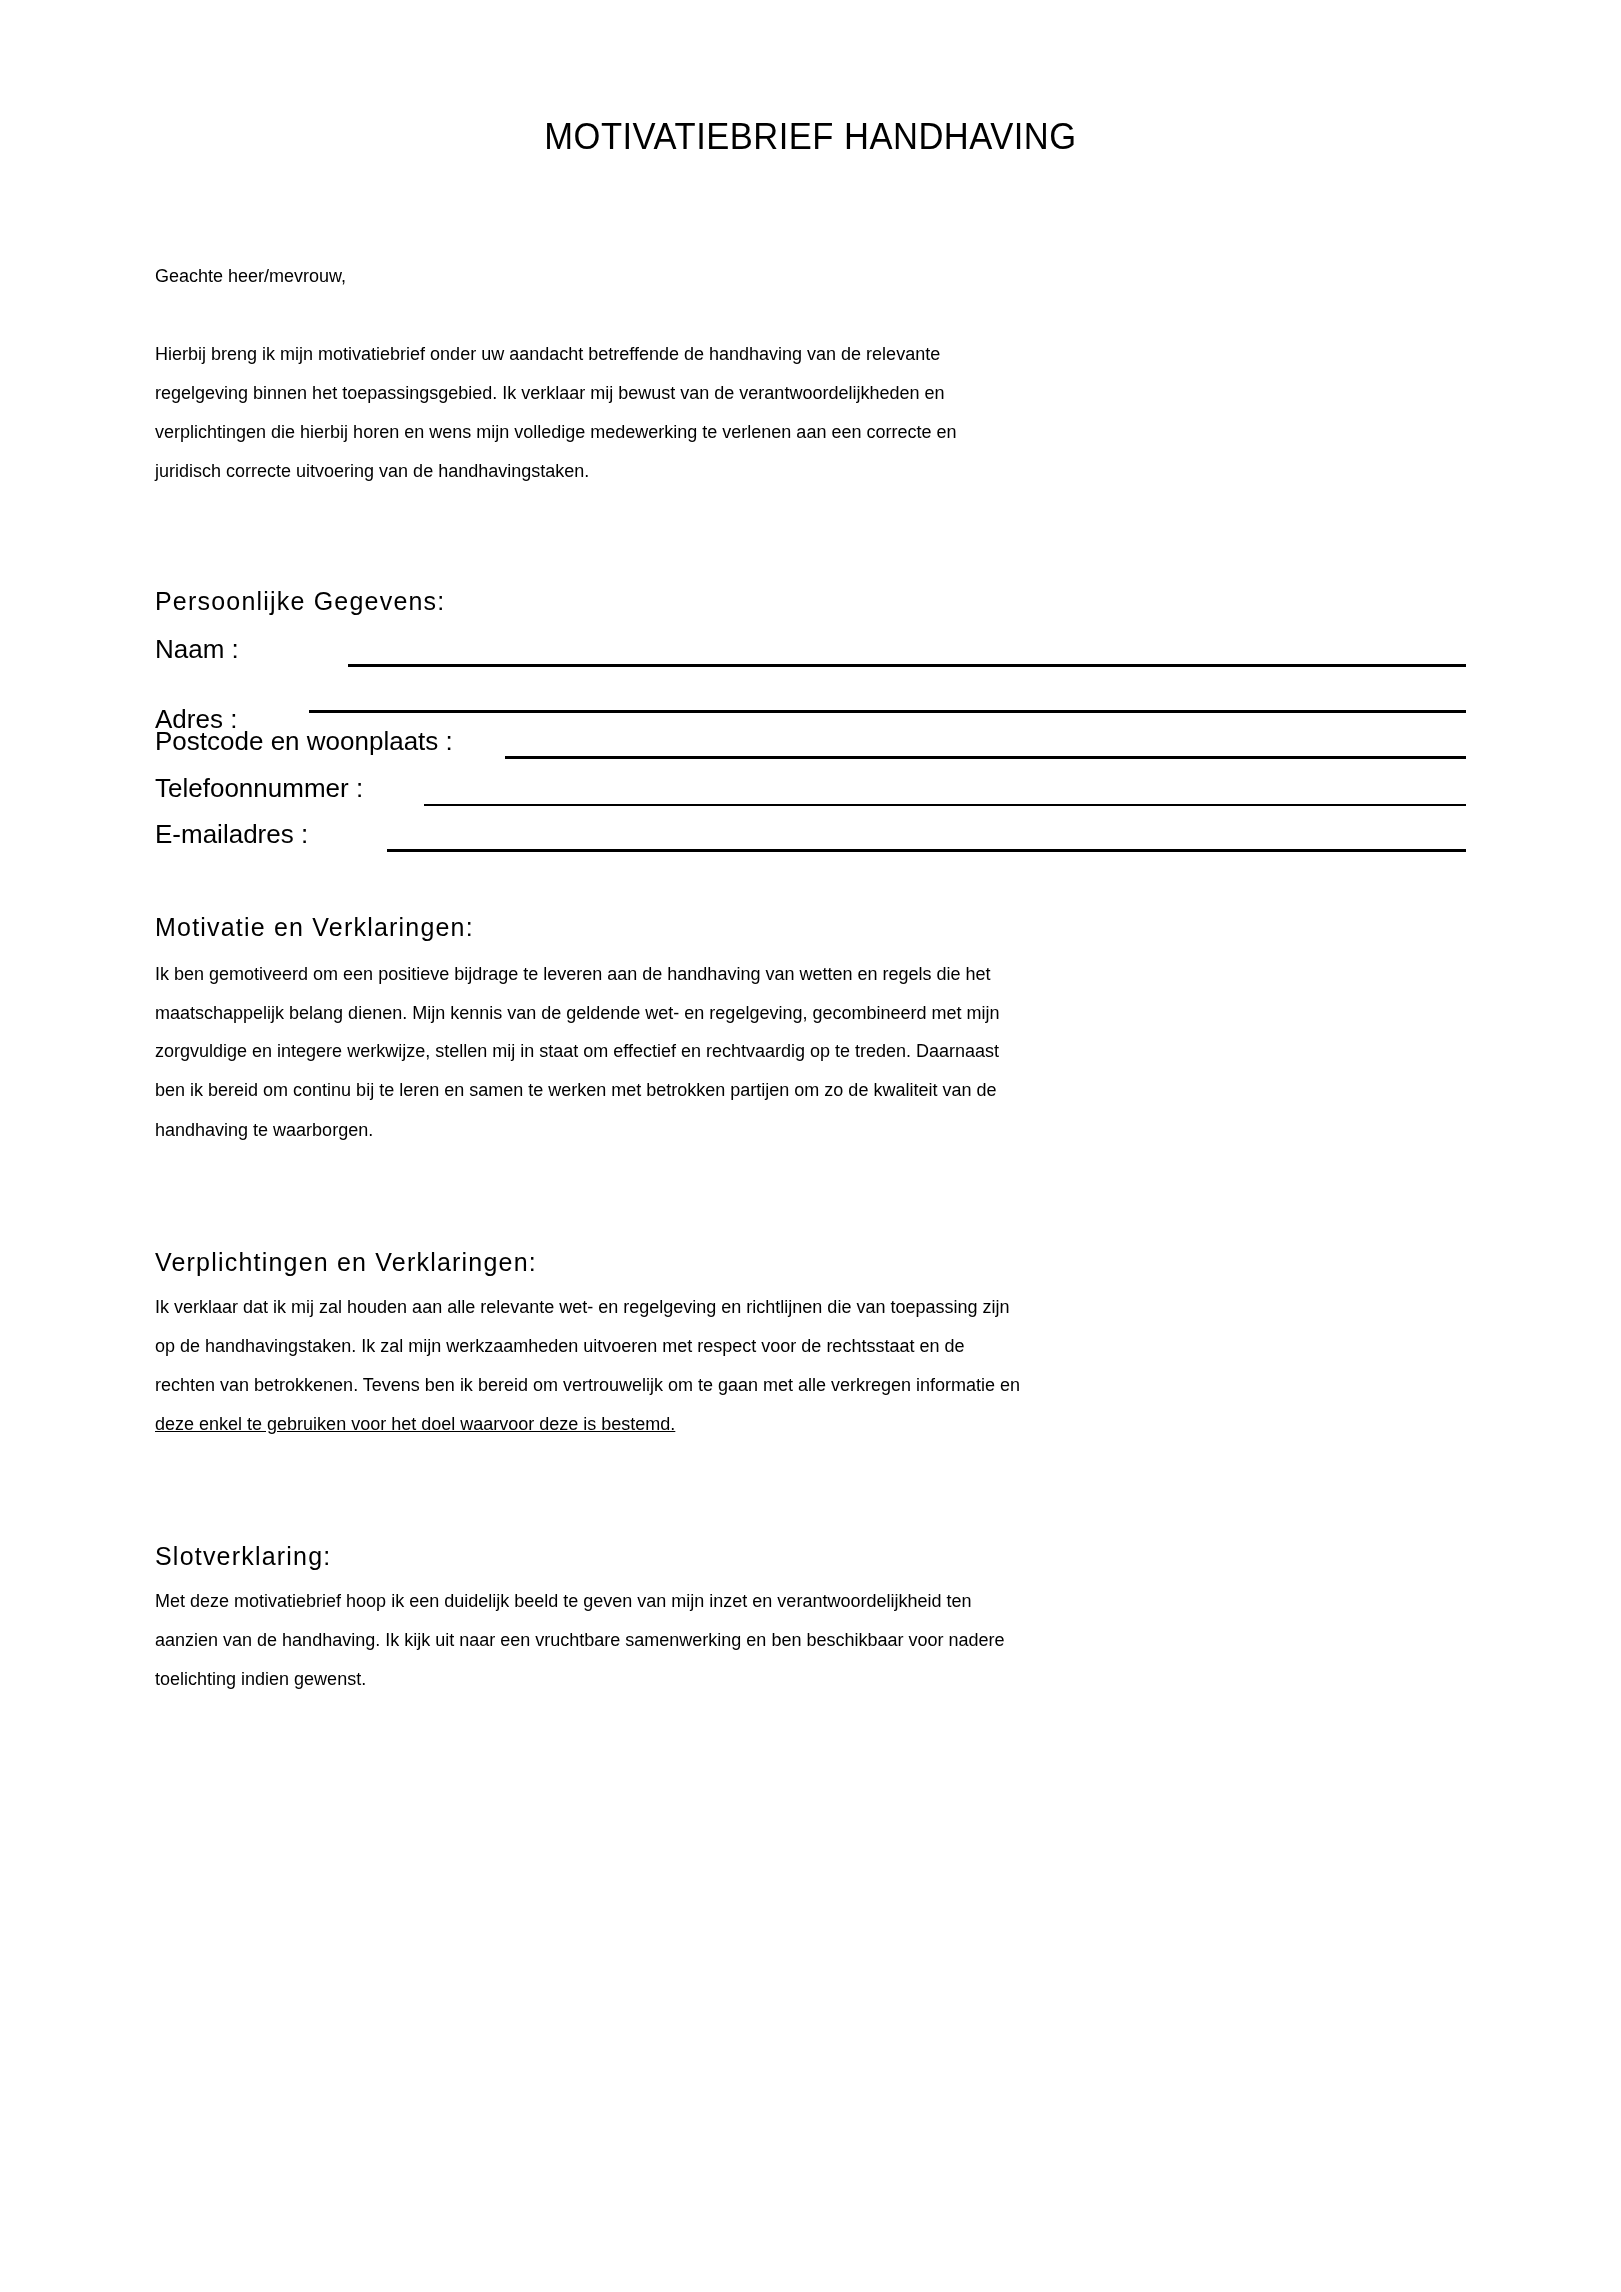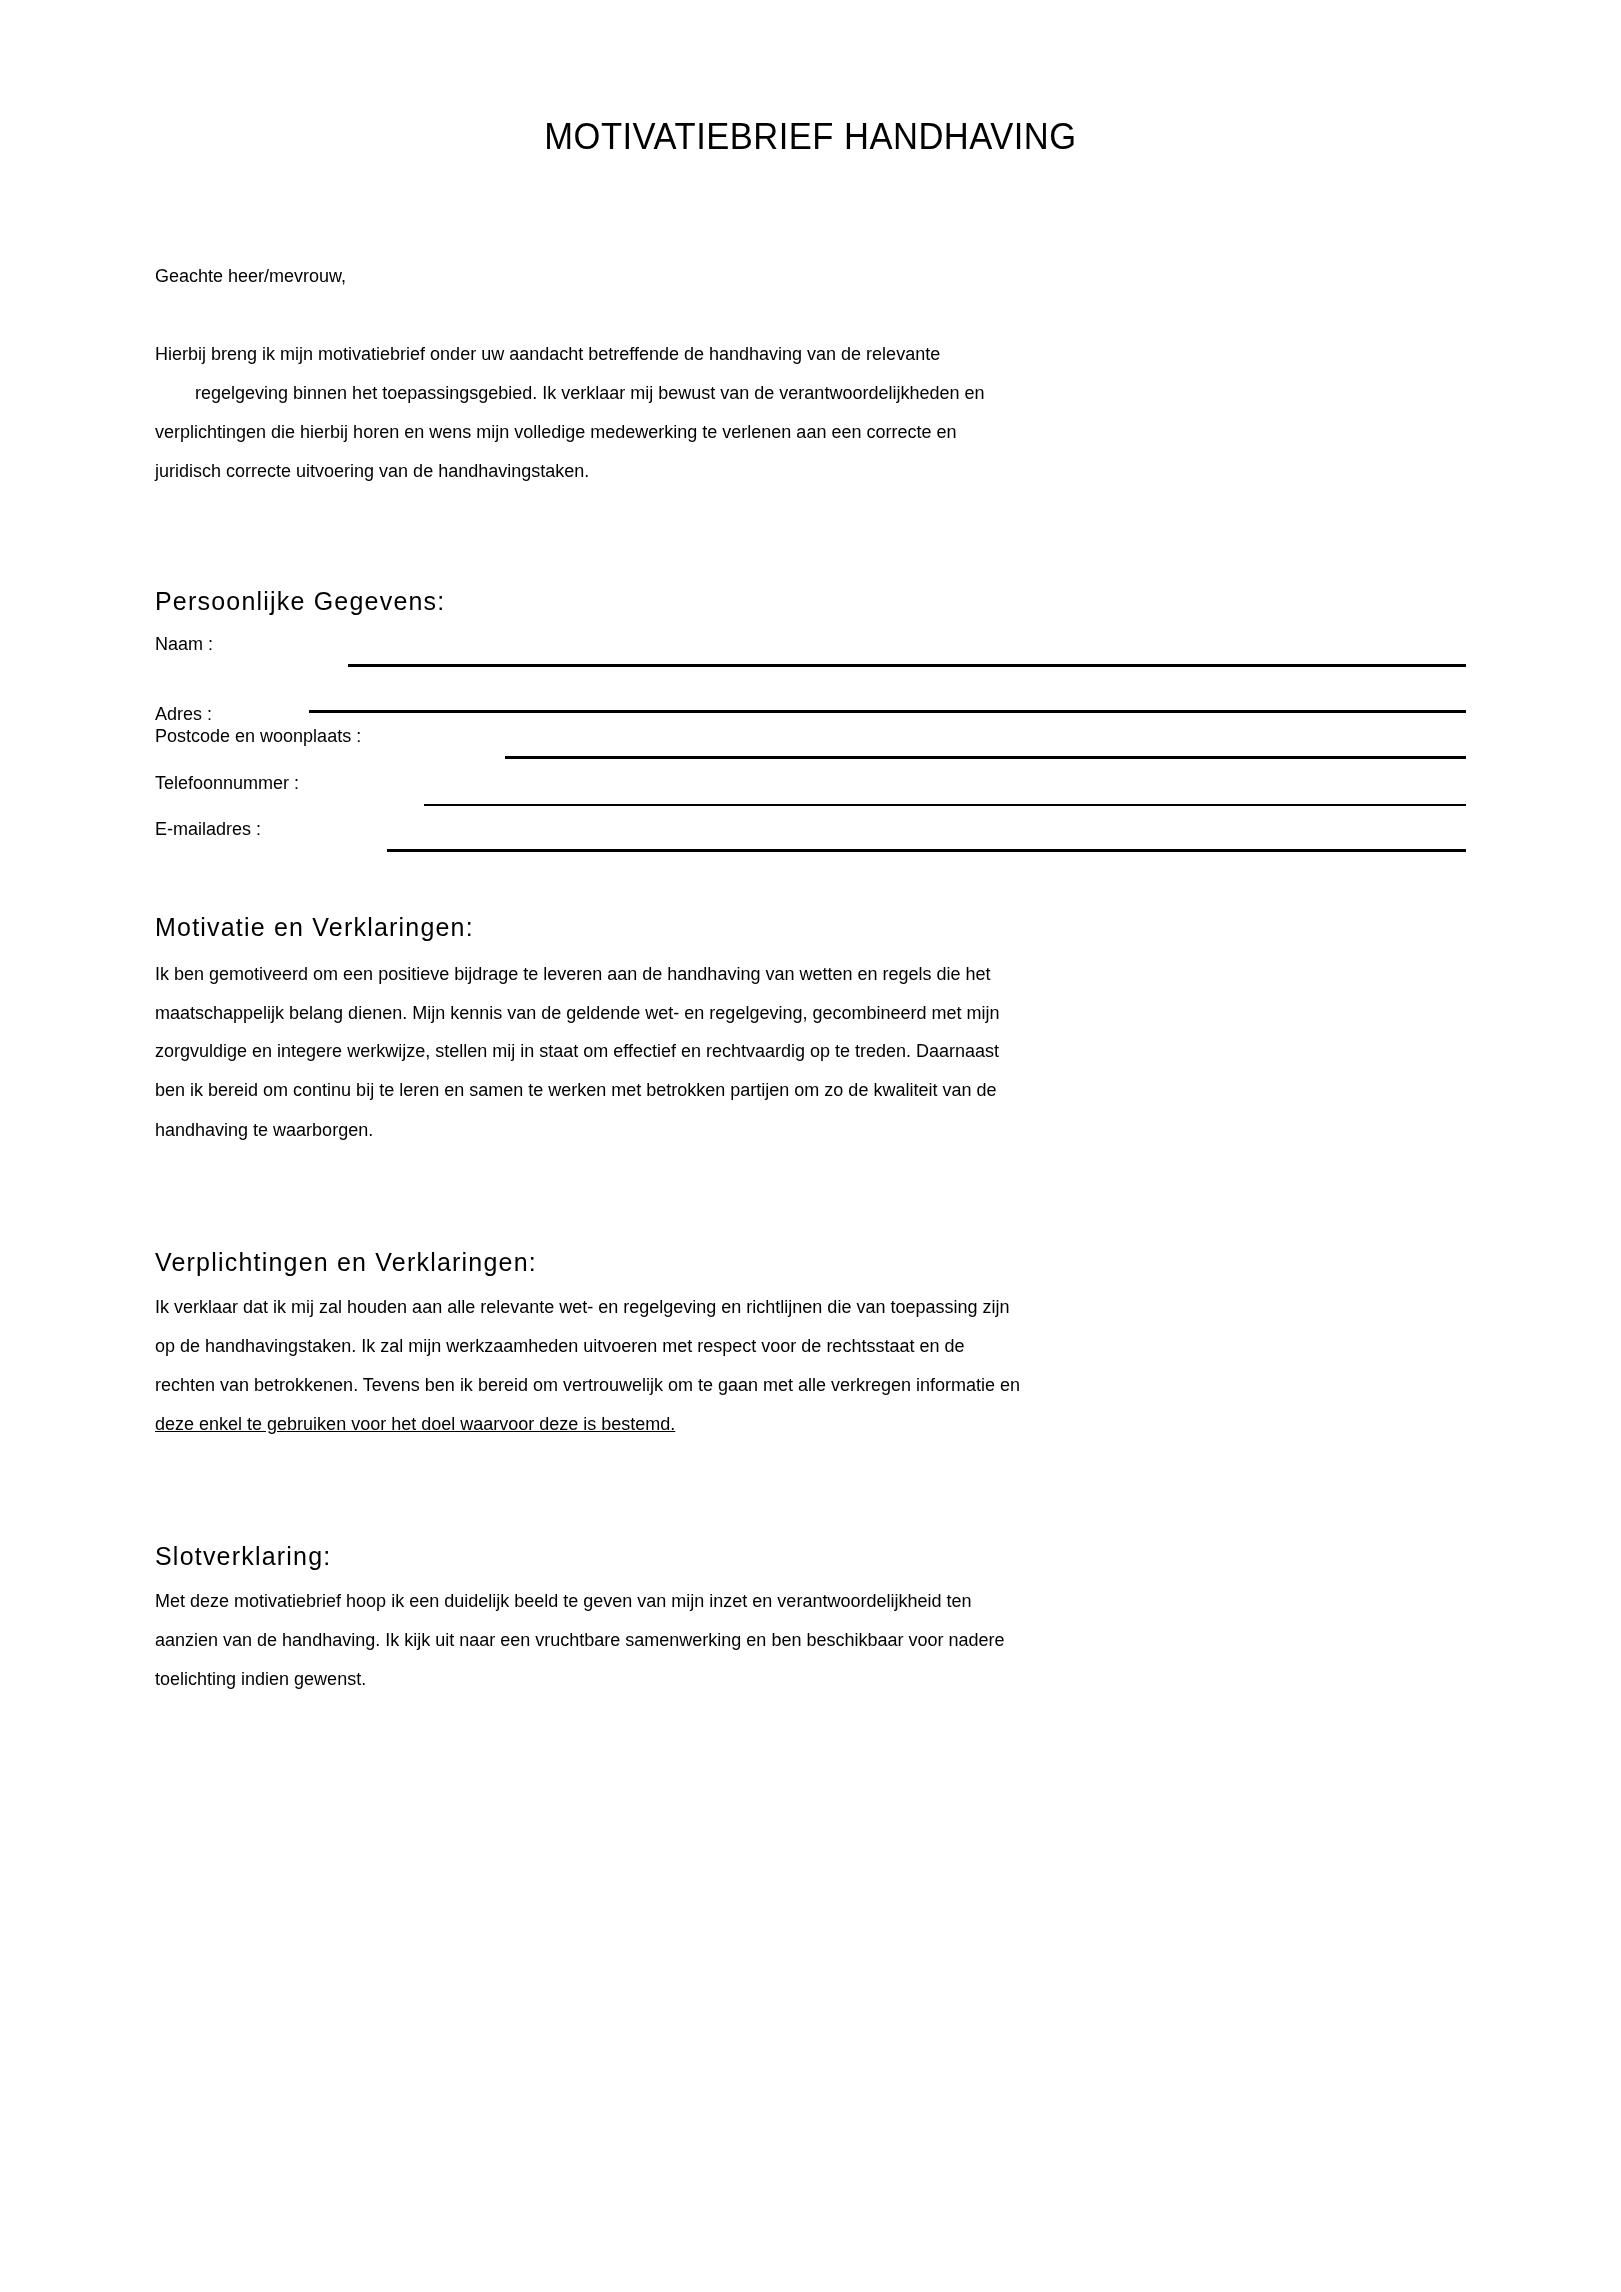--- a/index.html
+++ b/index.html
@@ -3,36 +3,36 @@
   <meta charset="utf-8">
   <style>
     html, body { margin: 0; padding: 0; background: #ffffff; }
     body { width: 1621px; height: 2293px; position: relative; overflow: hidden;
       font-family: "Liberation Sans", sans-serif; color: #000; }
     .page { position: absolute; left: 0; top: 0; width: 1621px; height: 1634px; background: #fff; }
     .title { position: absolute; left: 0; width: 1621px; top: 116px; text-align: center;
       font-size: 36px; letter-spacing: 0.5px; font-weight: normal; transform: scaleX(0.96); }
     .text { position: absolute; left: 155px; font-size: 18px; line-height: 39px; white-space: nowrap; }
     .heading { position: absolute; left: 155px; font-size: 25px; letter-spacing: 1.2px; white-space: nowrap; }
-    .field-label { position: absolute; left: 155px; font-size: 18px; white-space: nowrap; }
+    .field-label { position: absolute; left: 155px; font-size: 26px; white-space: nowrap; }
     .field-line { position: absolute; height: 2.9px; background: #000; right: 155px; }
     .field-line.thin { height: 2px; }
   </style>
 </head>
 <body>
 
 <div class="page">
 
   <div class="title">MOTIVATIEBRIEF HANDHAVING</div>
 
   <div class="text" style="top:257px;">Geachte heer/mevrouw,</div>
 
   <div>
     <div class="text" style="top:335px;">Hierbij breng ik mijn motivatiebrief onder uw aandacht betreffende de handhaving van de relevante</div>
-    <div class="text" style="top:374px;margin-left:40px;">regelgeving binnen het toepassingsgebied. Ik verklaar mij bewust van de verantwoordelijkheden en</div>
+    <div class="text" style="top:374px;">regelgeving binnen het toepassingsgebied. Ik verklaar mij bewust van de verantwoordelijkheden en</div>
     <div class="text" style="top:413px;">verplichtingen die hierbij horen en wens mijn volledige medewerking te verlenen aan een correcte en</div>
     <div class="text" style="top:452px;">juridisch correcte uitvoering van de handhavingstaken.</div>
   </div>
 
   <div>
     <div class="heading" style="top:587px;">Persoonlijke Gegevens:</div>
 
     <div>
       <div class="field-label" style="top:634px;">Naam :</div>
       <div class="field-line" style="top:664px; left:348px;"></div>

